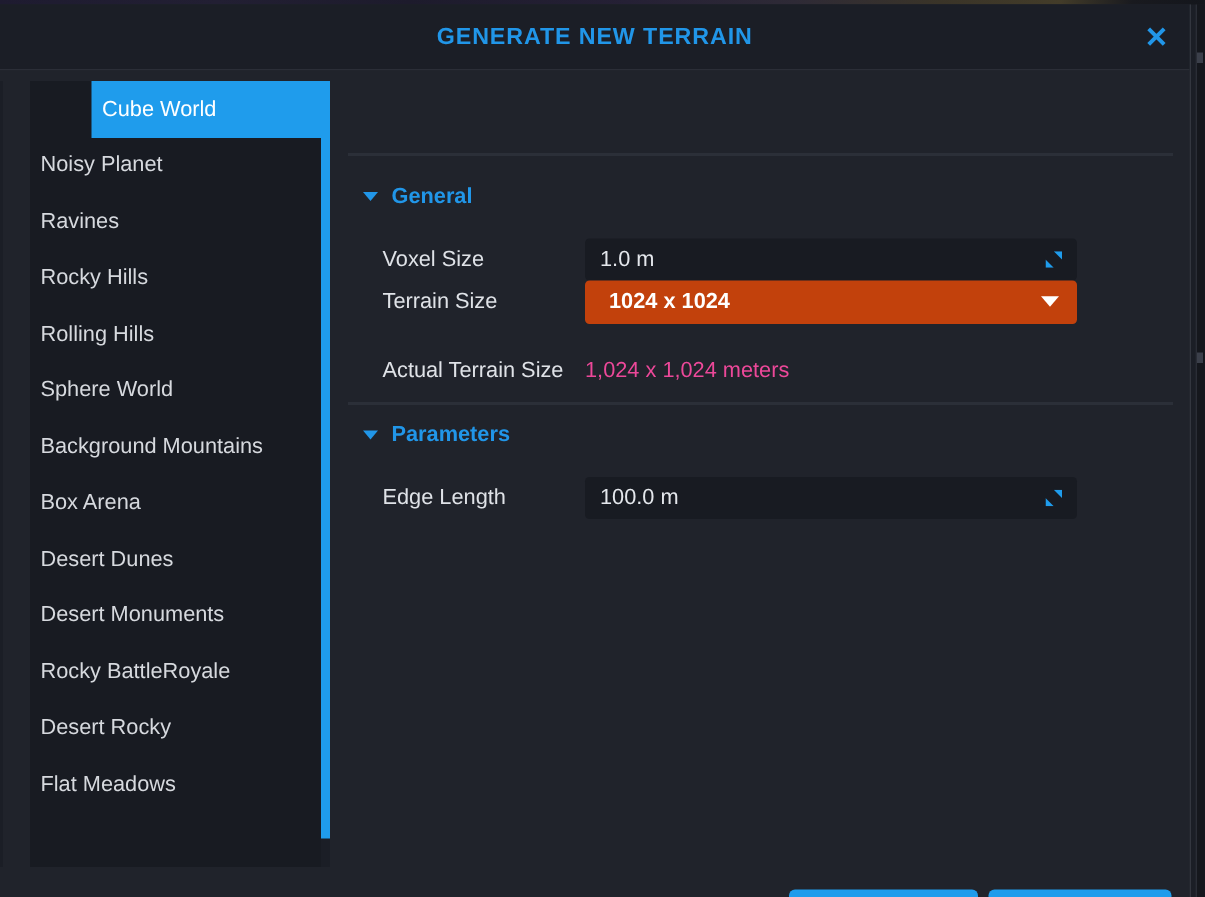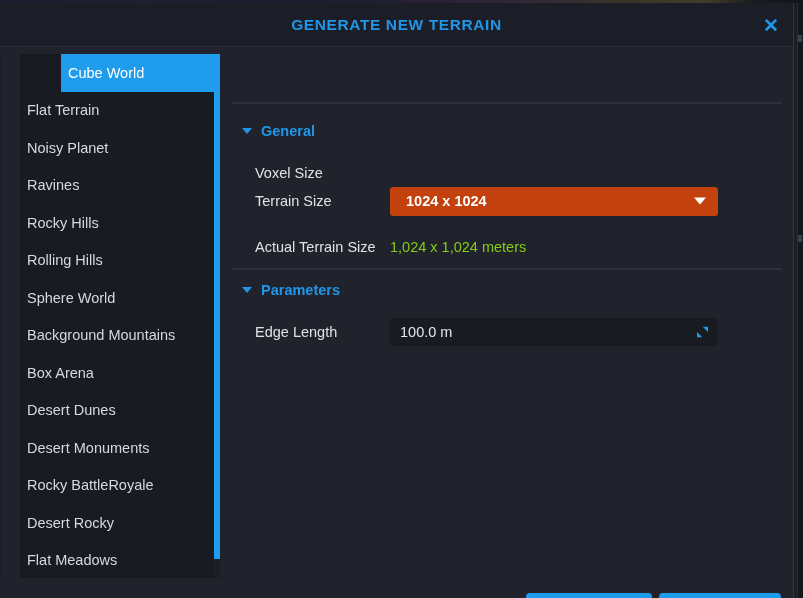--- a/index.html
+++ b/index.html
@@ -169,21 +169,21 @@
     align-items: center;
   }
   .row-label {
     width: 162px;
     padding-left: 27px;
     color: #dfe2e7;
     font-size: 14.5px;
     white-space: nowrap;
   }
   .row-static {
-    color: #84cc16;
+    color: #ec4899;
     font-size: 14.5px;
     white-space: nowrap;
   }
 
   .field {
     position: relative;
     width: 328px; height: 28px;
     background: #181b22;
     border-radius: 3px;
     display: flex;
@@ -256,21 +256,20 @@
       <div class="title-text">GENERATE NEW TERRAIN</div>
       <div class="close-btn">✕</div>
     </div>
 
     <div class="body-area">
 
       <div class="sb-left-accent"></div>
       <div class="sidebar-wrap">
         <div class="preset-list" id="preset-list">
             <div class="preset-item selected">Cube World</div>
-            <div class="preset-item">Flat Terrain</div>
             <div class="preset-item">Noisy Planet</div>
             <div class="preset-item">Ravines</div>
             <div class="preset-item">Rocky Hills</div>
             <div class="preset-item">Rolling Hills</div>
             <div class="preset-item">Sphere World</div>
             <div class="preset-item">Background Mountains</div>
             <div class="preset-item">Box Arena</div>
             <div class="preset-item">Desert Dunes</div>
             <div class="preset-item">Desert Monuments</div>
             <div class="preset-item">Rocky BattleRoyale</div>
@@ -286,20 +285,27 @@
 
         <div class="divider" style="top:55px;"></div>
 
         <div class="section-head" style="left:14px; top:76px;">
           <span class="tri-down"></span>
           <span>General</span>
         </div>
 
         <div class="row" style="top:112px;">
           <div class="row-label">Voxel Size</div>
+          <div class="field">
+            <span title="1.0 m">1.0 m</span>
+            <svg class="drag-icon" viewBox="0 0 12 12">
+              <polygon points="12,0 12,6 6,0" fill="#1f9cec"></polygon>
+              <polygon points="0,12 6,12 0,6" fill="#1f9cec"></polygon>
+            </svg>
+          </div>
         </div>
 
         <div class="row" style="top:140px;">
           <div class="row-label">Terrain Size</div>
           <div class="select">
             <span>1024 x 1024</span>
             <span class="sel-arrow"></span>
           </div>
         </div>
 

